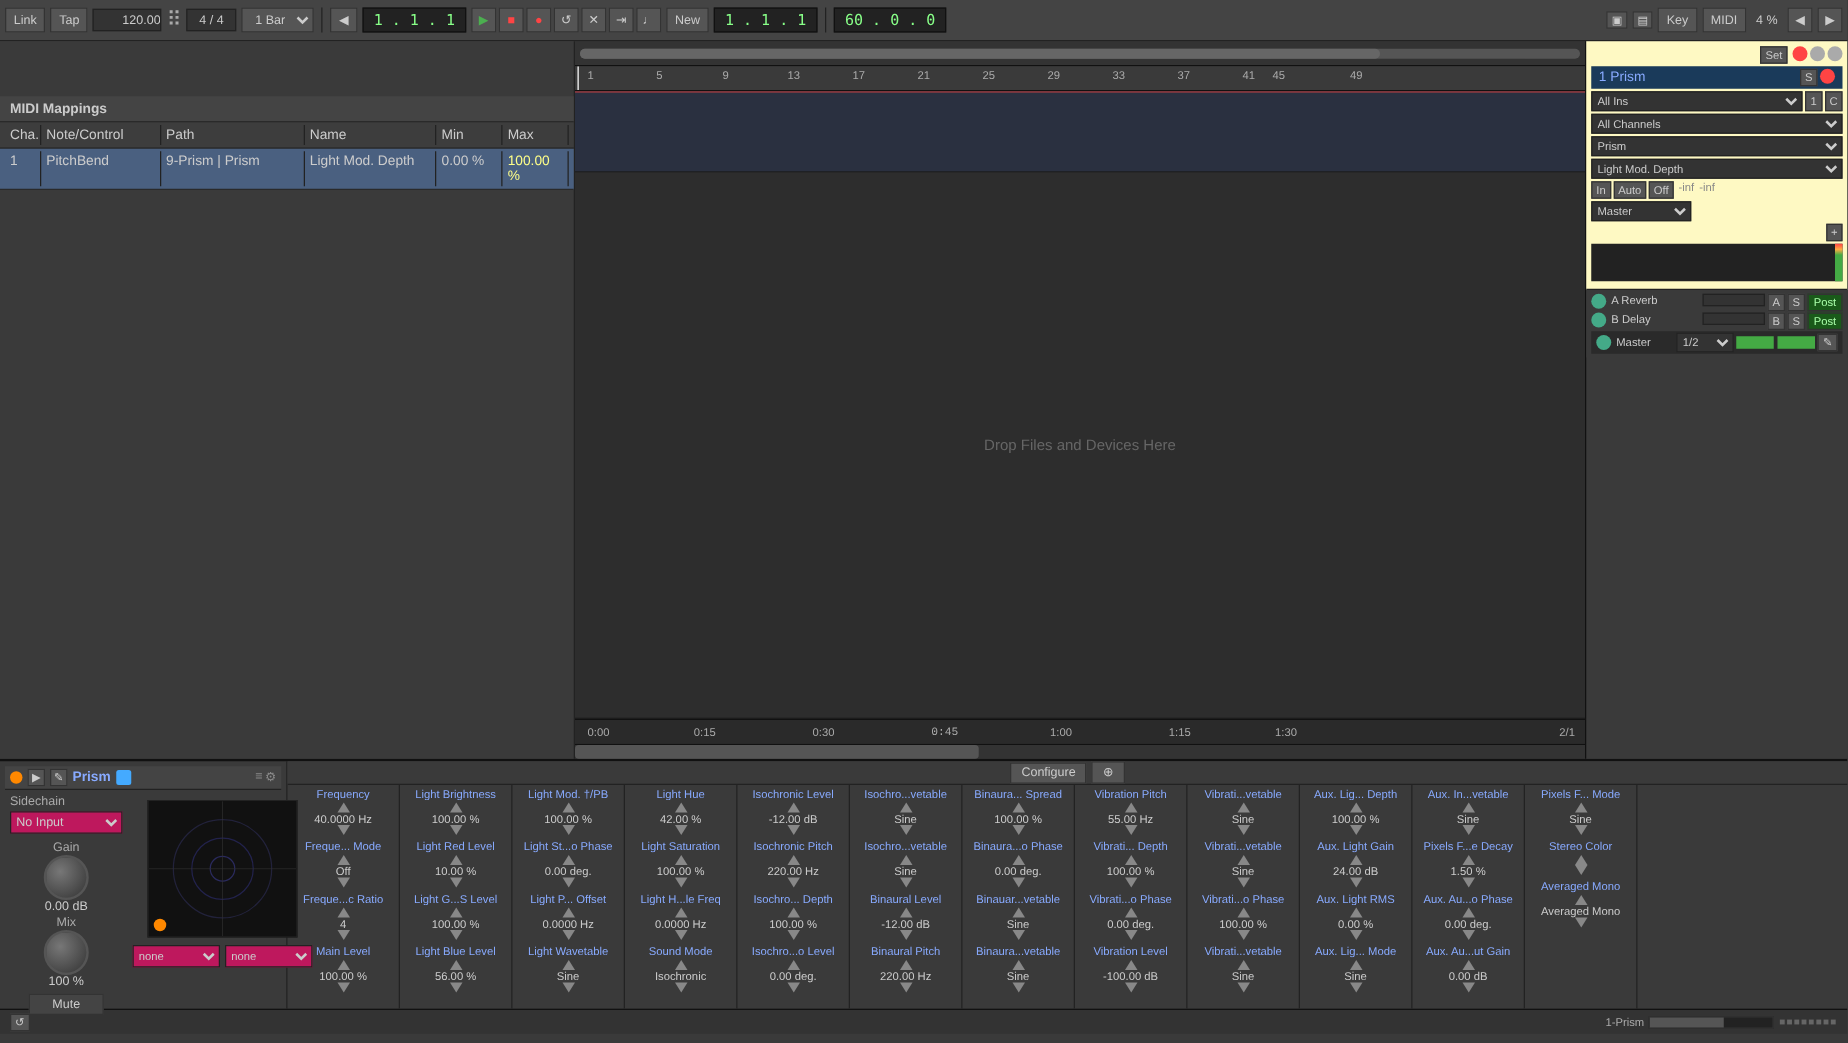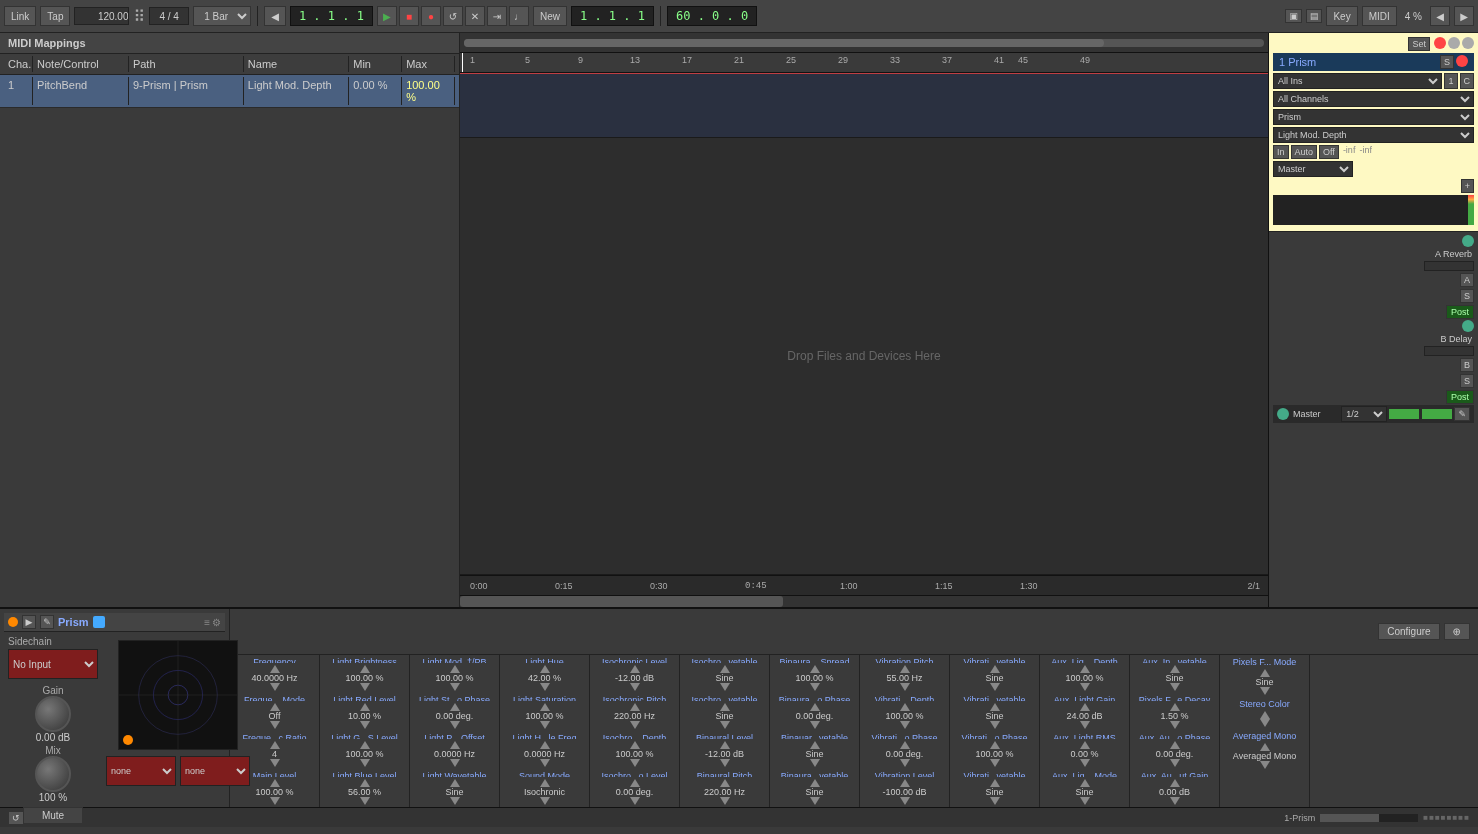--- a/index.html
+++ b/index.html
@@ -27,21 +27,21 @@
     
     .main-area {
       display: flex; height: calc(834px - 30px - 200px - 30px);
     }
     
     
     .left-panel {
       width: 460px; background: #3a3a3a; border-right: 1px solid #222; display: flex; flex-direction: column;
     }
     .midi-header {
-      background: #444; padding: 4px 8px; font-size: 11px; font-weight: bold; border-bottom: 1px solid #222;
+      background: #444; padding: 4px 8px; font-size: 11px; font-weight: bold; border-bottom: 1px solid #222; margin-top: 44px;
     }
     .midi-table-header {
       display: flex; background: #3d3d3d; border-bottom: 1px solid #222; padding: 2px 4px;
     }
     .midi-col { border-right: 1px solid #222; padding: 2px 4px; overflow: hidden; }
     .col-cha { width: 30px; }
     .col-note { width: 100px; }
     .col-path { width: 120px; }
     .col-name { width: 110px; }
     .col-min { width: 55px; }
@@ -103,27 +103,27 @@
     .bottom-section {
       height: 200px; background: #3a3a3a; border-top: 2px solid #111; display: flex;
     }
     
     .bottom-left {
       width: 220px; border-right: 1px solid #222; display: flex; flex-direction: column; padding: 4px;
     }
     .plugin-name { color: #8af; font-size: 11px; font-weight: bold; }
     .sidechain-section { font-size: 10px; margin-bottom: 4px; }
     .sidechain-label { color: #aaa; margin-bottom: 2px; }
-    .sidechain-select { background: #7f1d1d; border: 1px solid #222; color: #ccc; font-size: 10px; width: 90px; height: 30px; }
+    .sidechain-select { background: #be185d; border: 1px solid #222; color: #ccc; font-size: 10px; width: 90px; height: 18px; }
     .knob { width: 36px; height: 36px; border-radius: 50%; background: radial-gradient(circle at 35% 35%, #777, #333); border: 2px solid #555; cursor: pointer; position: relative; }
     .knob-label { font-size: 10px; color: #aaa; text-align: center; margin-top: 2px; }
     .knob-val { font-size: 10px; color: #ccc; text-align: center; }
     .mute-btn { background: #444; border: 1px solid #333; color: #ccc; font-size: 10px; padding: 2px 12px; cursor: pointer; margin-top: 4px; width: 60px; }
     .plugin-configure-bar {
-      display: flex; justify-content: flex-end; align-items: center; padding: 14px 8px; gap: 4px; background: #3a3a3a; border-bottom: 1px solid #222;
+      display: flex; justify-content: center; align-items: center; padding: 0 8px; gap: 4px; background: #3a3a3a; border-bottom: 1px solid #222;
     }
     .configure-btn { background: #555; border: 1px solid #333; color: #ccc; font-size: 10px; padding: 2px 8px; cursor: pointer; }
     .param-columns {
       flex: 1; display: flex; overflow-x: auto;
     }
     .param-col {
       min-width: 90px; border-right: 1px solid #222; padding: 2px 4px; display: flex; flex-direction: column; align-items: center;
     }
     .param-col-name { font-size: 9px; color: #8af; text-align: center; margin-bottom: 2px; white-space: nowrap; overflow: hidden; width: 100%; text-align: center; }
     .param-val { font-size: 9px; color: #ccc; text-align: center; }
@@ -142,21 +142,21 @@
     .status-right { display: flex; align-items: center; gap: 4px; }
     
     
     .ruler-marker { position: absolute; font-size: 9px; color: #aaa; top: 2px; }
     
     
     .sends-area {
       background: #3a3a3a; padding: 2px 4px;
     }
     .send-item {
-      display: flex; align-items: flex-end; gap: 2px; margin: 1px 0; flex-direction: column;
+      display: flex; align-items: flex-start; gap: 2px; margin: 1px 0;
     }
     
     
     .master-send {
       display: flex; align-items: center; gap: 2px; margin: 1px 0; background: #2a2a2a; padding: 1px 4px;
     }
 
     .bottom-left-inner {
       display: flex; gap: 0;
     }

